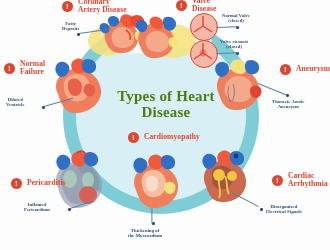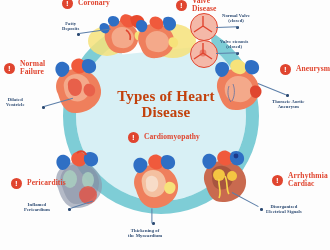--- a/index.html
+++ b/index.html
@@ -26,21 +26,21 @@
   .ring-gap{
     position:absolute;left:120px;top:10px;width:90px;height:40px;
     background:#fdfdfd;
     transform:rotate(-6deg);
   }
 
   
   .center-title{
     position:absolute;left:96px;top:88px;width:140px;
     text-align:center;
-    color:#c2410c;
+    color:#4d7c0f;
     font-weight:bold;
     font-size:15px;
     line-height:16px;
     letter-spacing:.2px;
   }
 
   
   .cond{
     position:absolute;
     color:#e0452f;
@@ -219,41 +219,42 @@
       <path d="M28 13 C25 7 31 1 37 3 C43 5 44 11 41 15 C38 19 31 18 28 13 Z" fill="#f05a3c"></path>
       <path d="M13 18 C9 12 13 4 20 6 C26 8 27 14 23 18 C20 22 15 22 13 18 Z" fill="#2f6fc4"></path>
       <path d="M40 4 C46 1 53 5 52 12 C51 17 45 19 41 16 C37 13 37 7 40 4 Z" fill="#2f6fc4"></path>
     </svg>
   </div>
 
   <div class="cond c-coronary">
     <span class="bang">!</span>
     <span class="txt">
       <span style="display:block">Coronary</span>
+      <span style="display:block">Artery Disease</span>
     </span>
   </div>
 
   <div class="cond c-valve">
     <span class="bang">!</span>
     <span class="txt">
       <span style="display:block">Valve</span>
       <span style="display:block">Disease</span>
     </span>
   </div>
 
   <div class="cond c-aneurysm">
     <span class="bang">!</span>
     <span class="txt">Aneurysm</span>
   </div>
 
   <div class="cond c-arrhythmia">
     <span class="bang">!</span>
     <span class="txt">
+      <span style="display:block">Cardiac</span>
       <span style="display:block">Arrhythmia</span>
-      <span style="display:block">Cardiac</span>
     </span>
   </div>
 
   <div class="cond c-cardiomyo">
     <span class="bang">!</span>
     <span class="txt">Cardiomyopathy</span>
   </div>
 
   <div class="cond c-pericarditis">
     <span class="bang">!</span>

